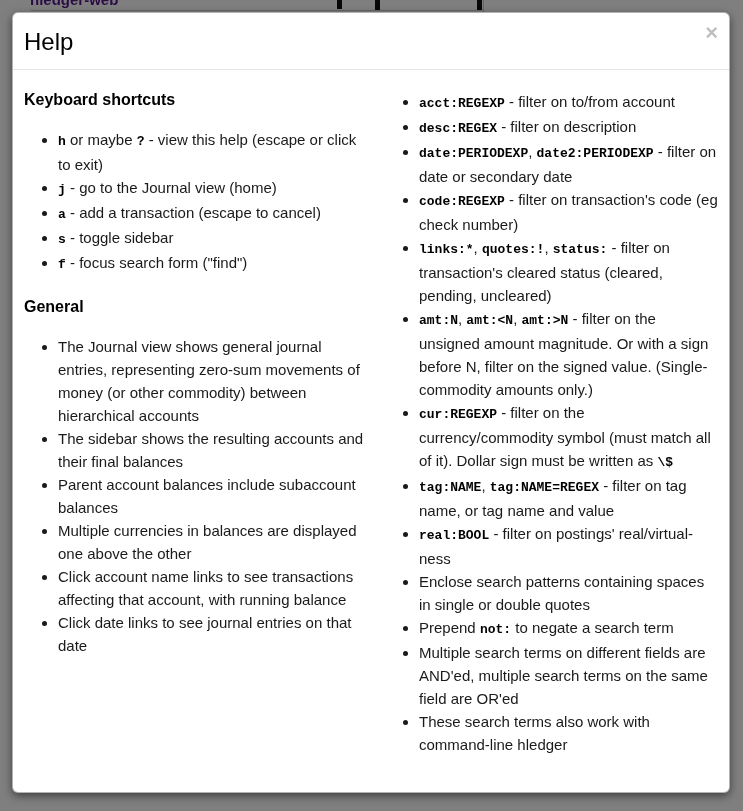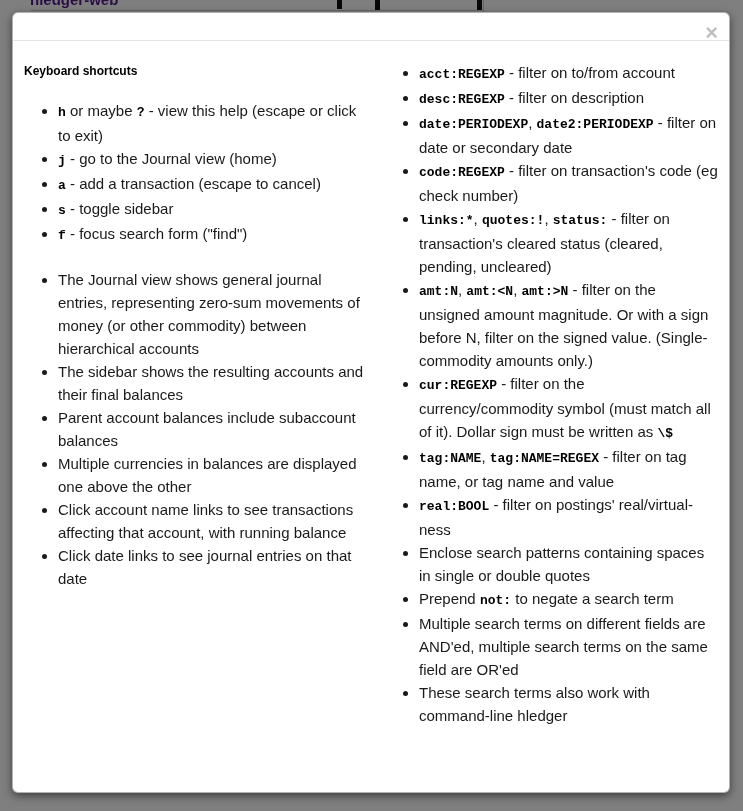--- a/index.html
+++ b/index.html
@@ -113,21 +113,21 @@
   .col {
     width: 50%;
     box-sizing: border-box;
   }
   .col-right {
     padding-left: 14px;
   }
 
   .section-heading {
     margin: 0 0 18px 0;
-    font-size: 12px;
+    font-size: 16px;
     font-weight: 700;
     line-height: 20px;
     color: #000000;
   }
   .help-list {
     margin: 0 0 21px 0;
     padding: 0 0 0 34px;
     list-style: disc;
   }
   .help-list li {
@@ -151,45 +151,47 @@
   <div class="bg-vline"></div>
   <div class="frag frag1"></div>
   <div class="frag frag2"></div>
   <div class="frag frag3"></div>
 </div>
 
 <div class="overlay"></div>
 
 <div class="modal">
   <div class="modal-header">
+    <h3 class="modal-title">Help</h3>
     <button class="close-btn" aria-label="Close">×</button>
   </div>
   <div class="modal-body">
     <div class="col col-left">
         <h4 class="section-heading">Keyboard shortcuts</h4>
         <ul class="help-list">
           <li><code>h</code> or maybe <code>?</code> - view this help (escape or click to exit)</li>
           <li><code>j</code> - go to the Journal view (home)</li>
           <li><code>a</code> - add a transaction (escape to cancel)</li>
           <li><code>s</code> - toggle sidebar</li>
           <li><code>f</code> - focus search form ("find")</li>
         </ul>
+        <h4 class="section-heading">General</h4>
         <ul class="help-list">
           <li>The Journal view shows general journal entries, representing zero-sum movements of money (or other commodity) between hierarchical accounts</li>
           <li>The sidebar shows the resulting accounts and their final balances</li>
           <li>Parent account balances include subaccount balances</li>
           <li>Multiple currencies in balances are displayed one above the other</li>
           <li>Click account name links to see transactions affecting that account, with running balance</li>
           <li>Click date links to see journal entries on that date</li>
         </ul>
       </div>
     <div class="col col-right">
         <ul class="help-list">
           <li><code>acct:REGEXP</code> - filter on to/from account</li>
-          <li><code>desc:REGEXP</code> - filter on description</li>
+          <li><code>desc:REGEX</code> - filter on description</li>
           <li><code>date:PERIODEXP</code>, <code>date2:PERIODEXP</code> - filter on date or secondary date</li>
           <li><code>code:REGEXP</code> - filter on transaction's code (eg check number)</li>
           <li><code>links:*</code>, <code>quotes:!</code>, <code>status:</code> - filter on transaction's cleared status (cleared, pending, uncleared)</li>
           <li><code>amt:N</code>, <code>amt:&lt;N</code>, <code>amt:&gt;N</code> - filter on the unsigned amount magnitude. Or with a sign before N, filter on the signed value. (Single-commodity amounts only.)</li>
           <li><code>cur:REGEXP</code> - filter on the currency/commodity symbol (must match all of it). Dollar sign must be written as <code>\$</code></li>
           <li><code>tag:NAME</code>, <code>tag:NAME=REGEX</code> - filter on tag name, or tag name and value</li>
           <li><code>real:BOOL</code> - filter on postings' real/virtual-ness</li>
           <li>Enclose search patterns containing spaces in single or double quotes</li>
           <li>Prepend <code>not:</code> to negate a search term</li>
           <li>Multiple search terms on different fields are AND'ed, multiple search terms on the same field are OR'ed</li>

